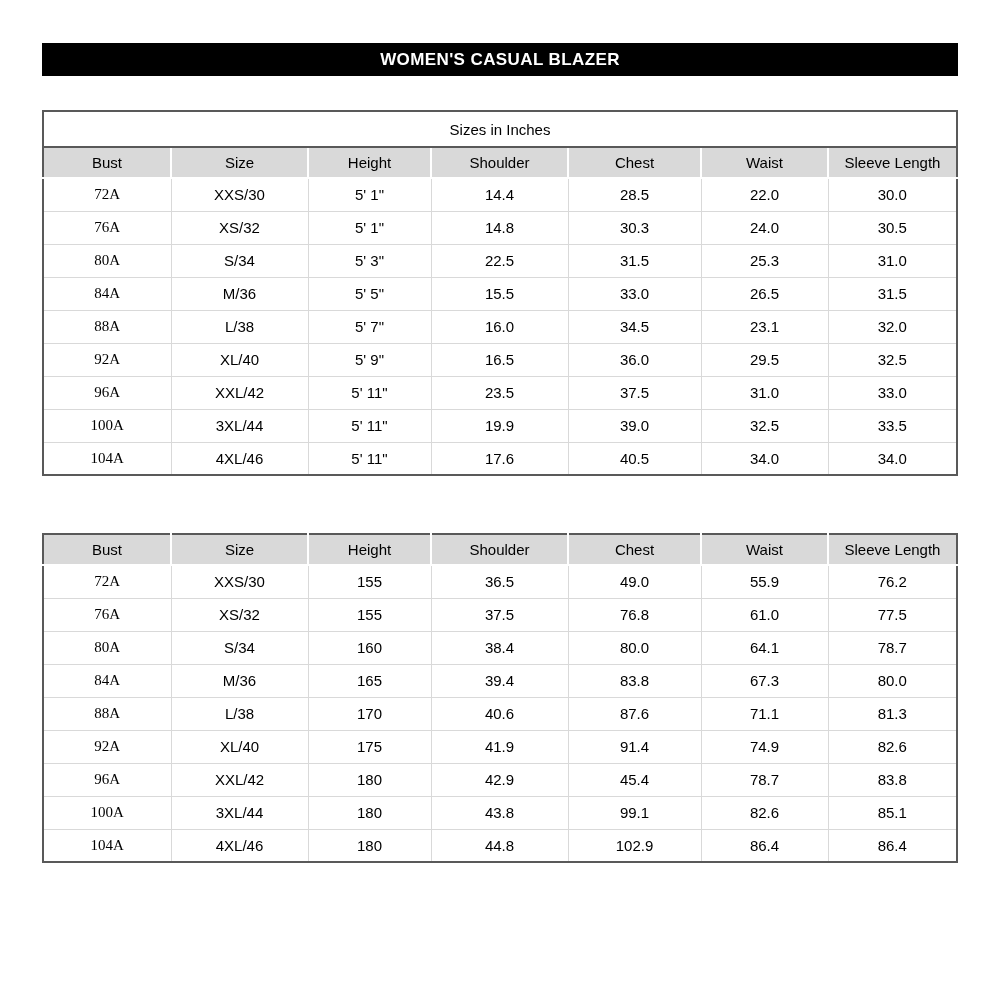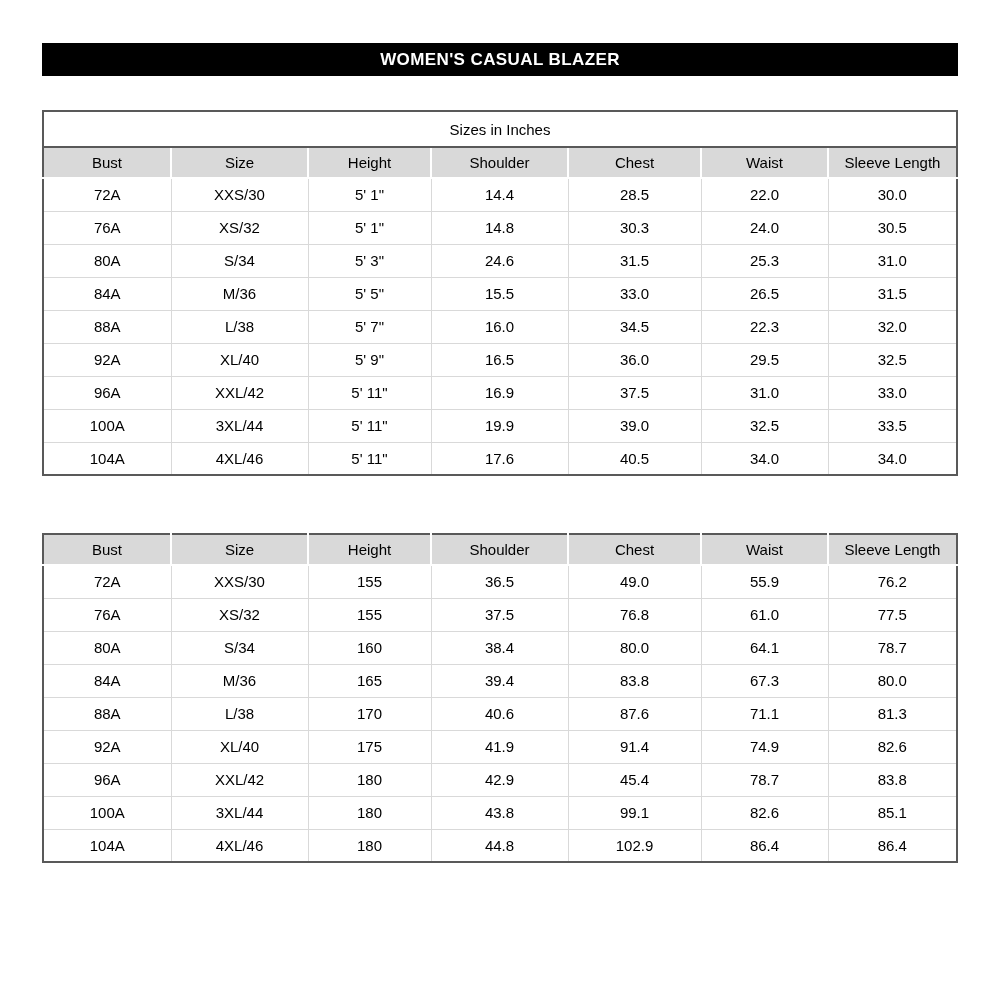--- a/index.html
+++ b/index.html
@@ -54,21 +54,21 @@
   }
   .header-row th:first-child { border-left: none; }
 
   tbody td {
     height: 33px;
     background: #ffffff;
     border-top: 1px solid #d9d9d9;
     border-left: 1px solid #d9d9d9;
     font-size: 15px;
   }
-  tbody td:first-child { border-left: none; }
+  tbody td:first-child { border-left: none; font-family: Liberation Serif, serif; }
   tbody tr:first-child td { border-top: none; }
 </style>
 </head>
 <body>
 
 <div class="page">
 
   <div class="banner">
     <span>WOMEN'S CASUAL BLAZER</span>
   </div>
@@ -113,57 +113,57 @@
           <td>5' 1"</td>
           <td>14.8</td>
           <td>30.3</td>
           <td>24.0</td>
           <td>30.5</td>
         </tr>
         <tr>
           <td>80A</td>
           <td>S/34</td>
           <td>5' 3"</td>
-          <td>24.6</td>
+          <td>22.5</td>
           <td>31.5</td>
           <td>25.3</td>
           <td>31.0</td>
         </tr>
         <tr>
           <td>84A</td>
           <td>M/36</td>
           <td>5' 5"</td>
           <td>15.5</td>
           <td>33.0</td>
           <td>26.5</td>
           <td>31.5</td>
         </tr>
         <tr>
           <td>88A</td>
           <td>L/38</td>
           <td>5' 7"</td>
           <td>16.0</td>
           <td>34.5</td>
-          <td>22.3</td>
+          <td>23.1</td>
           <td>32.0</td>
         </tr>
         <tr>
           <td>92A</td>
           <td>XL/40</td>
           <td>5' 9"</td>
           <td>16.5</td>
           <td>36.0</td>
           <td>29.5</td>
           <td>32.5</td>
         </tr>
         <tr>
           <td>96A</td>
           <td>XXL/42</td>
           <td>5' 11"</td>
-          <td>16.9</td>
+          <td>23.5</td>
           <td>37.5</td>
           <td>31.0</td>
           <td>33.0</td>
         </tr>
         <tr>
           <td>100A</td>
           <td>3XL/44</td>
           <td>5' 11"</td>
           <td>19.9</td>
           <td>39.0</td>

